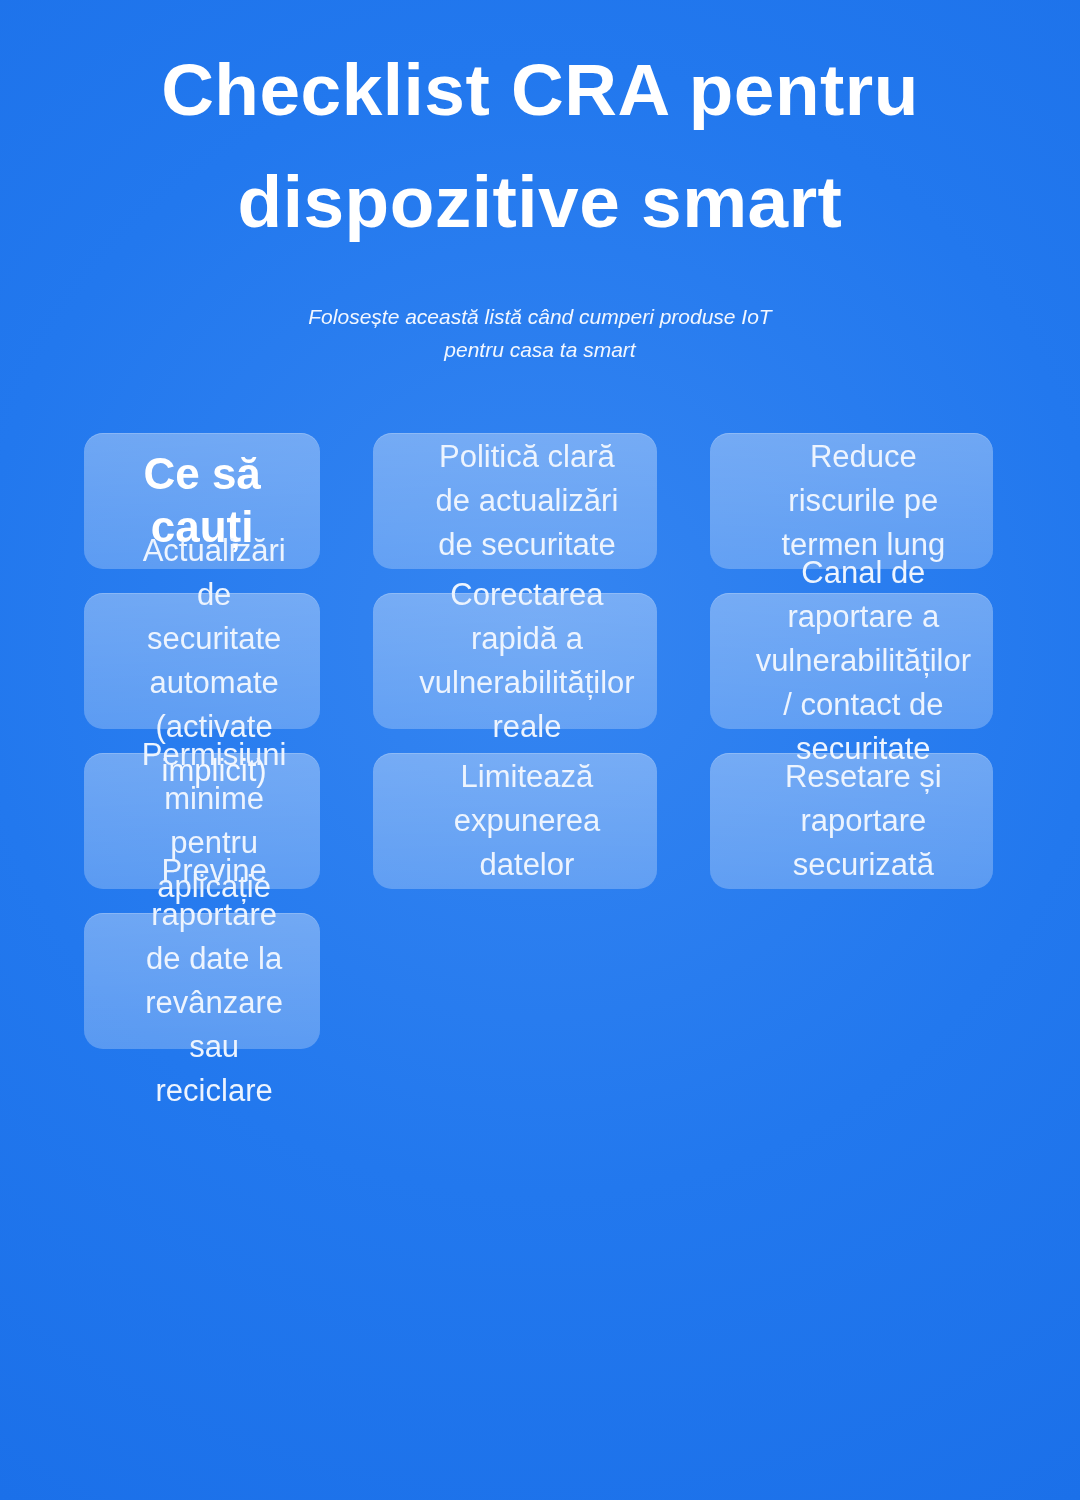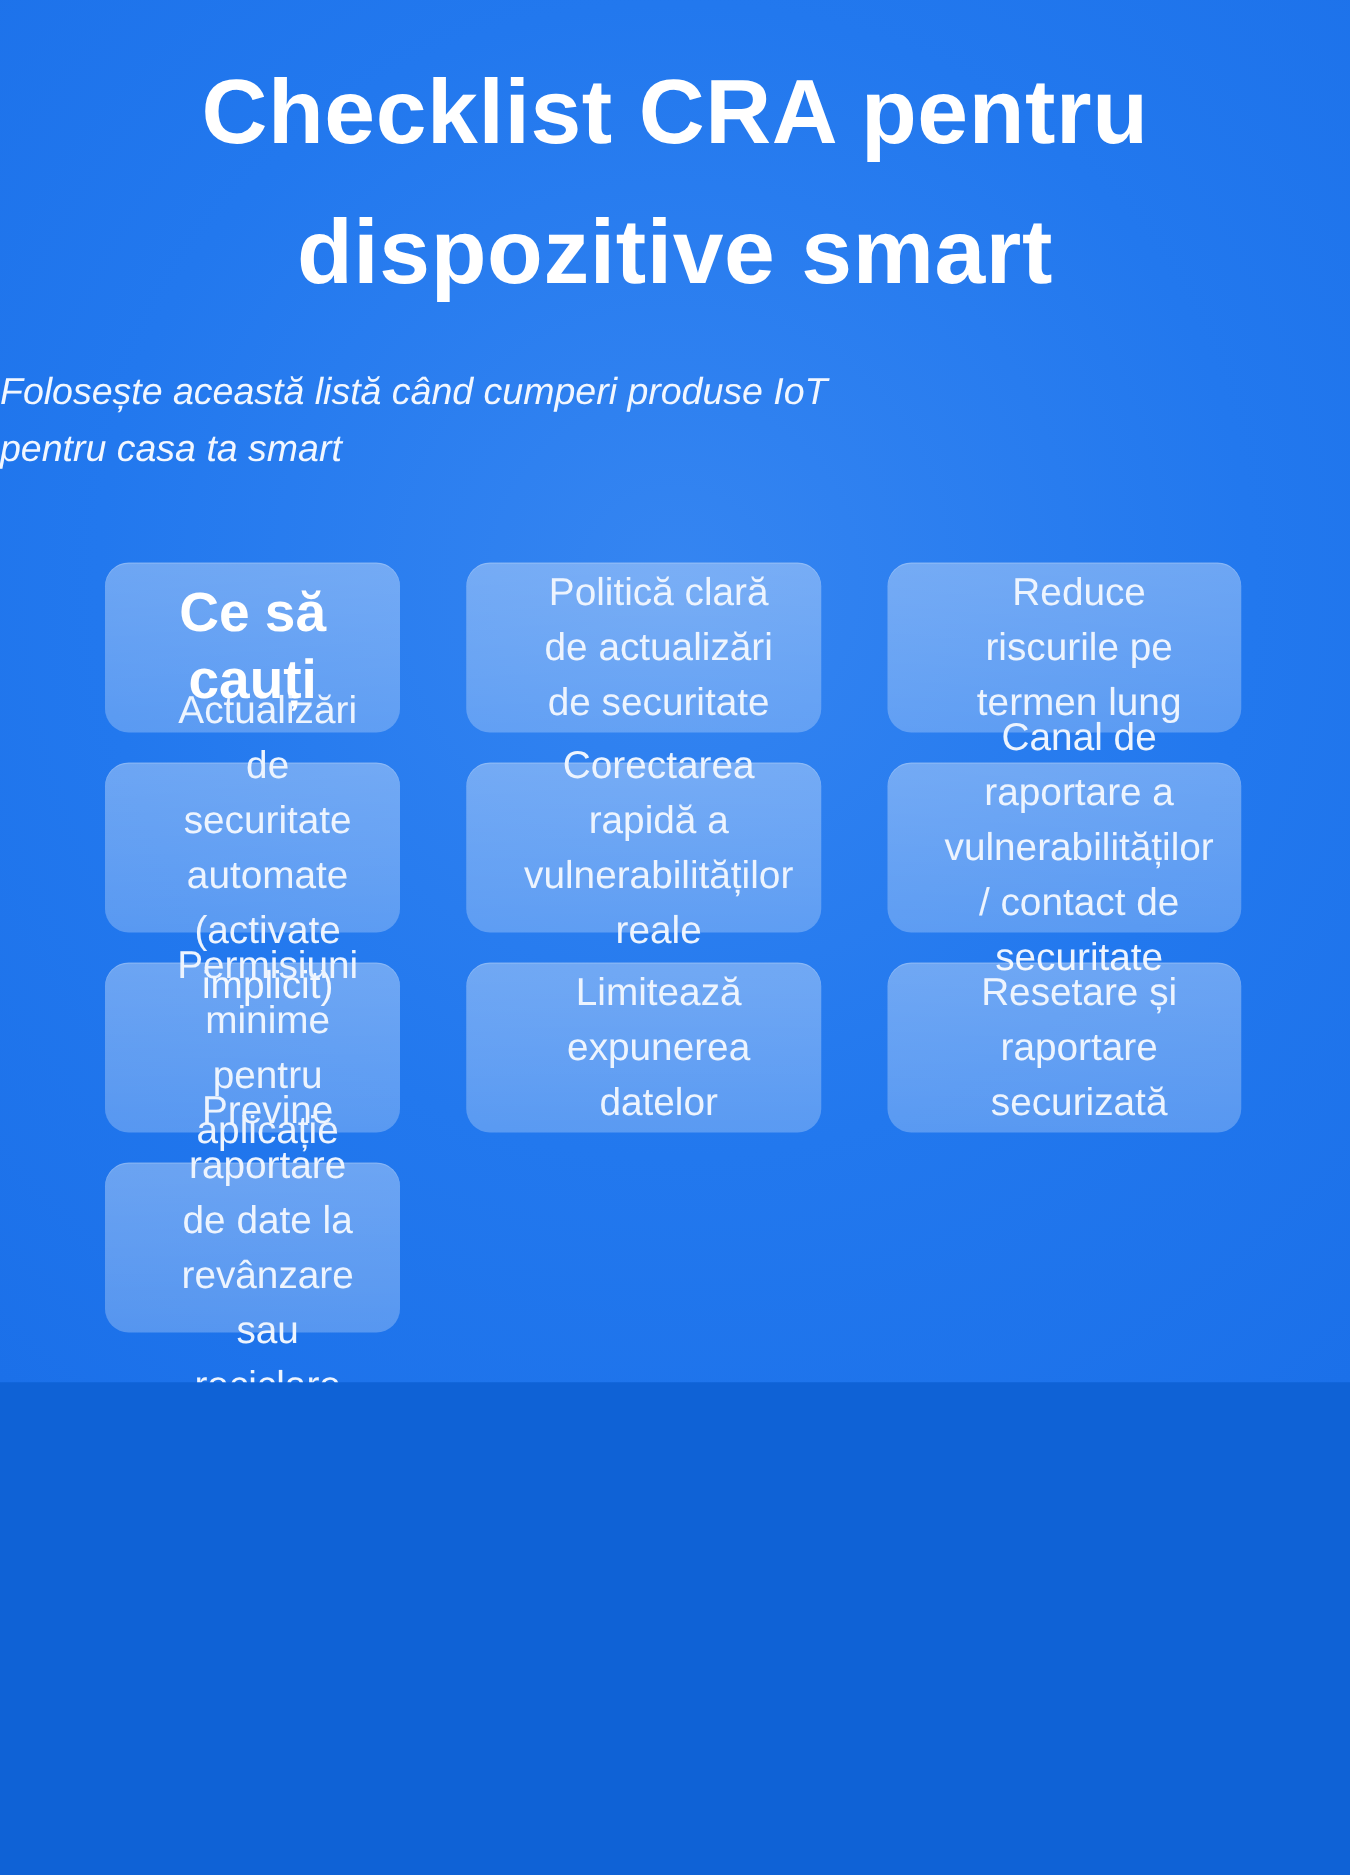--- a/index.html
+++ b/index.html
@@ -3,40 +3,40 @@
 <meta charset="utf-8">
 <style>
   html, body {
     margin: 0;
     padding: 0;
     background: #0f62d6;
   }
   .poster {
     position: relative;
     width: 1080px;
-    height: 1106px;
+    height: 1500px;
     overflow: hidden;
     background: radial-gradient(circle at 50% 42%, #3585f1 0%, #2278ee 55%, #1b70e9 100%);
     font-family: "Liberation Sans", "DejaVu Sans", sans-serif;
     box-sizing: border-box;
     padding-top: 34px;
   }
   .title {
     text-align: center;
     color: #ffffff;
     font-size: 73px;
     font-weight: 700;
     line-height: 1.53;
     letter-spacing: 0.5px;
   }
   .subtitle {
-    margin-top: 34px;
-    text-align: left;
+    margin-top: 44px;
+    text-align: center;
     color: #f2f7ff;
-    font-size: 30px;
+    font-size: 21px;
     font-style: italic;
     font-weight: 400;
     line-height: 1.53;
   }
   .grid {
     margin: 67px 87px 0 84px;
     display: grid;
     grid-template-columns: 1fr 1fr 1fr;
     column-gap: 53px;
     row-gap: 24px;

